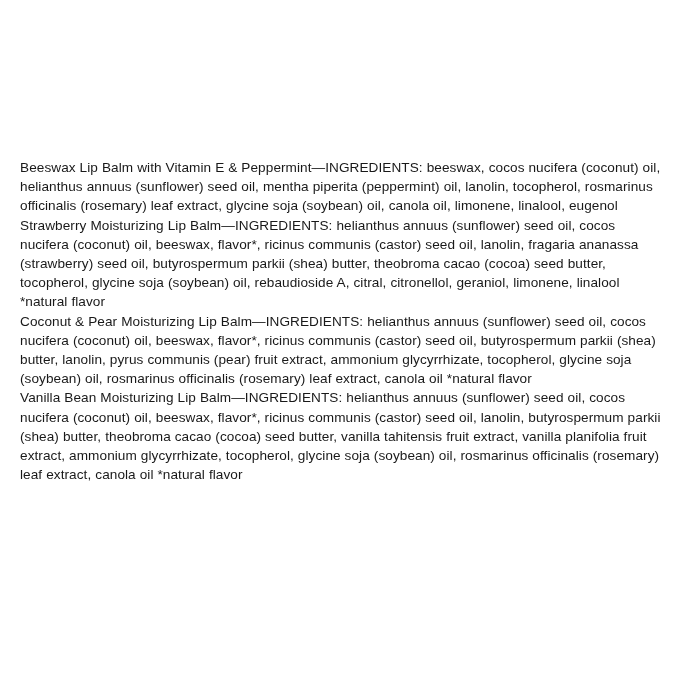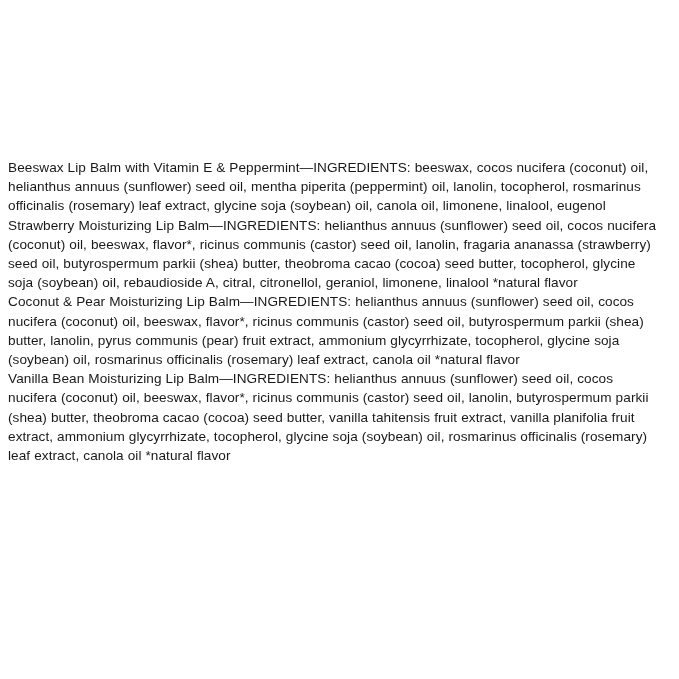--- a/index.html
+++ b/index.html
@@ -12,21 +12,21 @@
     background: #ffffff;
     font-family: "Liberation Sans", sans-serif;
     color: #1a1a1a;
     overflow: hidden;
   }
   .page {
     position: relative;
     width: 679px;
     height: 679px;
     box-sizing: border-box;
-    padding: 158px 18px 0 8px;
+    padding: 158px 18px 0 20px;
   }
   .ingredient-block {
     font-size: 13.6px;
     line-height: 19.2px;
     color: #191919;
     text-align: left;
     letter-spacing: 0.005em;
     word-spacing: 0.01em;
     margin: 0;
   }

